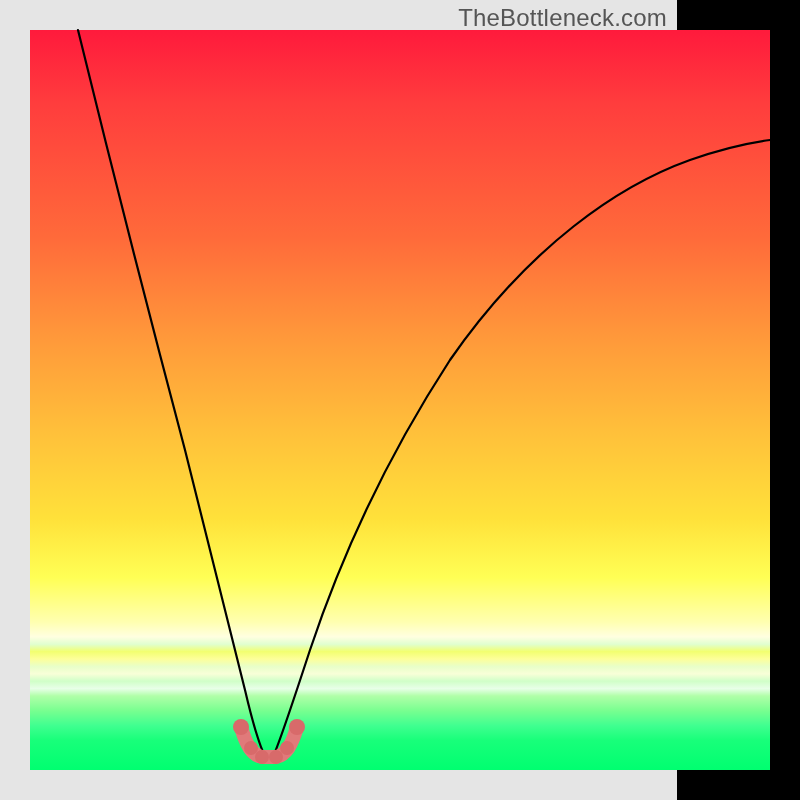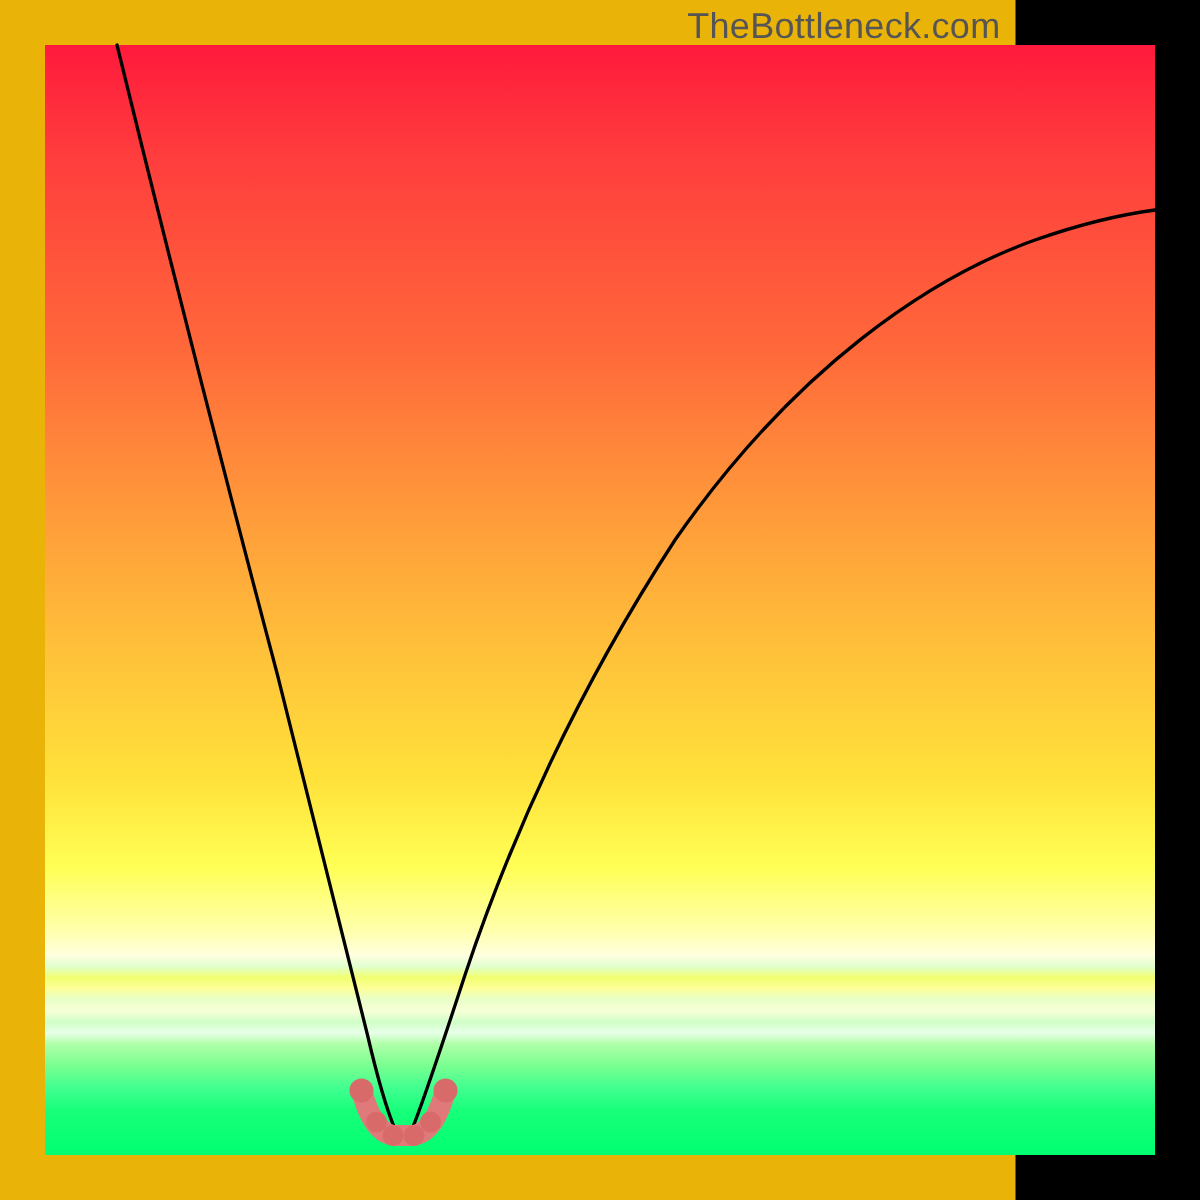--- a/index.html
+++ b/index.html
@@ -10,21 +10,21 @@
     background: #000;
     overflow: hidden;
     font-family: Arial, Helvetica, sans-serif;
   }
   .frame {
     position: absolute;
     left: 0;
     top: 0;
     width: 677px;
     height: 800px;
-    background: #eab308;
+    background: #e5e5e5;
   }
   .plot {
     position: absolute;
     left: 30px;
     top: 30px;
     width: 740px;
     height: 740px;
     
     background: linear-gradient(to bottom,
       #ff1a3c 0%,

